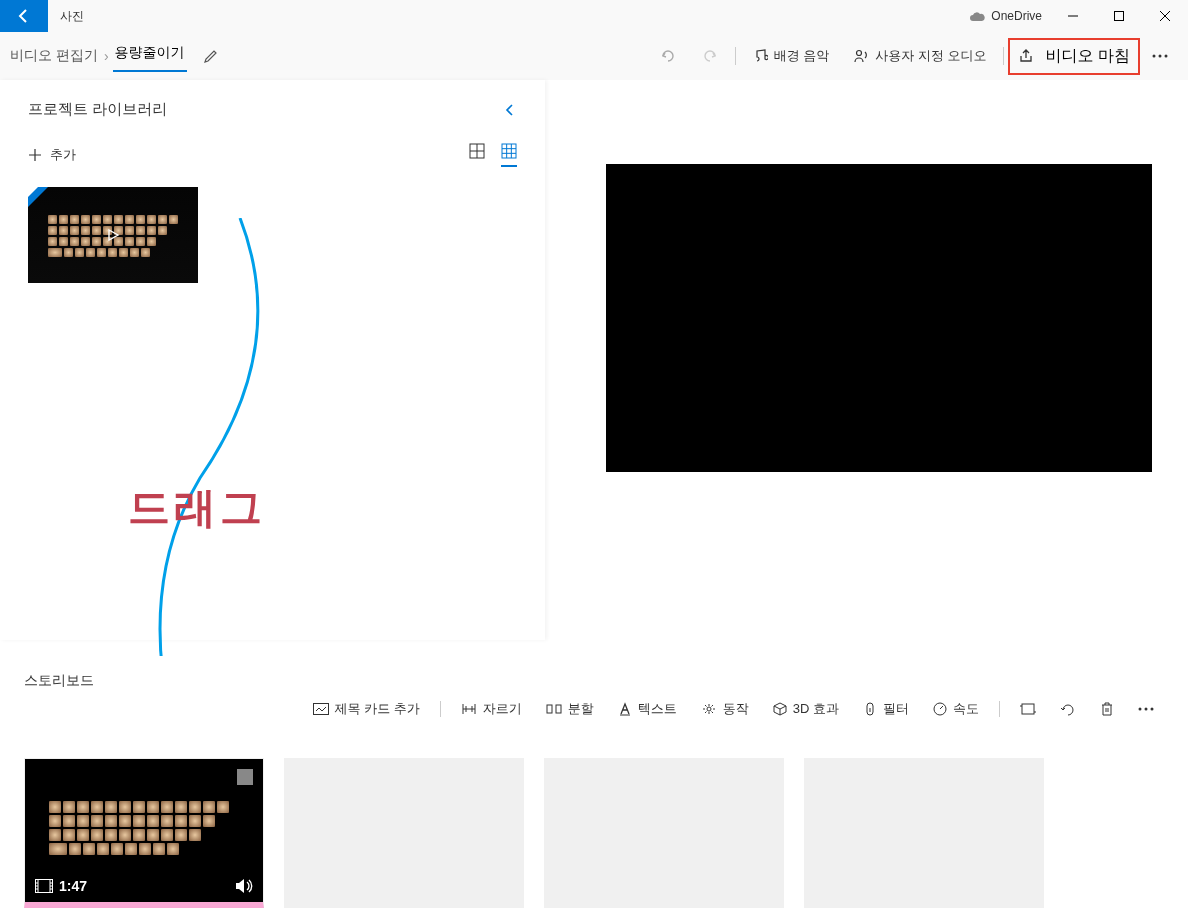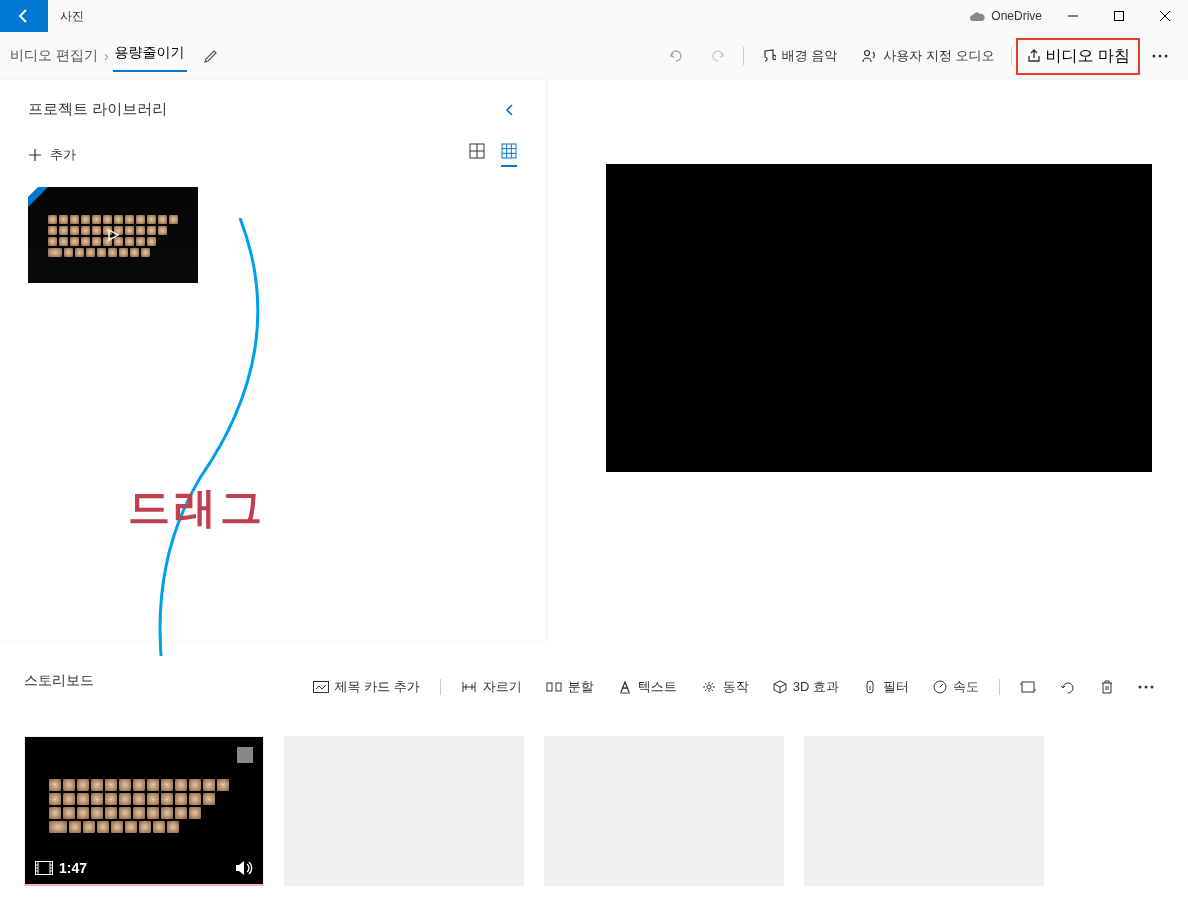--- a/index.html
+++ b/index.html
@@ -15,21 +15,21 @@
     .secondrow { height: 48px; display: flex; align-items: center; padding: 0 8px; background: #f9f9f9; }
     .breadcrumb { display: flex; align-items: center; gap: 4px; font-size: 14px; }
     .crumb { color: #555; padding: 4px 2px; }
     .crumb.active { color: #000000; border-bottom: 2px solid #0078d4; padding-bottom: 8px; }
     .chev { color: #999; }
     .edit-pencil { margin-left: 16px; color: #555; cursor: pointer; }
     .secondrow-actions { margin-left: auto; display: flex; align-items: center; gap: 0; }
     .action-btn { display: flex; align-items: center; gap: 6px; padding: 8px 12px; font-size: 13px; color: #333; cursor: pointer; }
     .action-btn.disabled { color: #aaa; }
     .sep-v { width: 1px; height: 18px; background: #ccc; margin: 0 4px; }
-    .finish-box { border: 2px solid #e83e2e; display: flex; align-items: center; gap: 4px; padding: 6px 8px; }
+    .finish-box { border: 2px solid #e83e2e; display: flex; align-items: center; gap: 12px; padding: 6px 8px; }
 
     .content-area { position: absolute; top: 80px; left: 0; right: 0; height: 560px; display: flex; }
 
     .library-panel { width: 545px; background: #fff; box-shadow: 2px 0 4px rgba(0,0,0,0.05); padding: 20px 28px; position: relative; }
     .lib-header { display: flex; align-items: center; justify-content: space-between; margin-bottom: 24px; }
     .lib-title { font-size: 15px; color: #333; }
     .lib-collapse { color: #0078d4; cursor: pointer; font-size: 18px; }
     .lib-tools { display: flex; align-items: center; justify-content: space-between; margin-bottom: 20px; }
     .add-btn { display: flex; align-items: center; gap: 8px; font-size: 13px; color: #333; cursor: pointer; }
     .grid-icons { display: flex; gap: 16px; }
@@ -47,29 +47,29 @@
     .player-controls { display: flex; align-items: center; gap: 20px; margin-top: 72px; width: 546px; }
     .pc-btn { cursor: pointer; color: #333; }
     .time-lbl { font-size: 14px; color: #333; }
     .slider { flex: 1; height: 2px; background: #888; position: relative; }
     .slider-thumb { position: absolute; top: 50%; left: 0; transform: translate(-50%,-50%); width: 18px; height: 18px; border: 3px solid #0078d4; border-radius: 50%; background: #fff; }
 
     .annot-curve { position: absolute; top: 218px; left: 120px; pointer-events: none; }
     .annot-text { position: absolute; top: 480px; left: 128px; font-size: 42px; font-weight: 600; color: #c04050; pointer-events: none; letter-spacing: 4px; text-align: right; }
 
     .storyboard { position: absolute; left: 0; right: 0; top: 656px; bottom: 0; padding: 16px 24px 0; background: #fff; }
-    .sb-header { display: flex; align-items: flex-start; gap: 4px; }
+    .sb-header { display: flex; align-items: flex-end; gap: 4px; flex-direction: column; }
     .sb-title { font-size: 14px; color: #333; margin-right: auto; }
     .sb-tools { display: flex; align-items: center; gap: 4px; }
     .sb-btn { display: flex; align-items: center; gap: 6px; padding: 6px 10px; font-size: 13px; color: #333; cursor: pointer; }
     .sb-sep { width: 1px; height: 16px; background: #ccc; margin: 0 6px; }
 
     .clips-row { display: flex; gap: 20px; margin-top: 34px; }
     .clip { width: 240px; height: 150px; background: #f0f0f0; border: 1px solid #f0f0f0; position: relative; cursor: pointer; }
-    .clip.active { background: #000; border-bottom: 2px solid #f9a8d4; }
+    .clip.active { background: #000; border-bottom: 6px solid #f9a8d4; }
     .clip-corner-sq { position: absolute; top: 10px; right: 10px; width: 16px; height: 16px; background: #888; }
     .clip-meta { position: absolute; bottom: 8px; left: 10px; right: 10px; display: flex; align-items: center; justify-content: space-between; color: #fff; }
     .clip-dur { display: flex; align-items: center; gap: 6px; font-size: 14px; font-weight: 600; }
 
     svg { display: block; }
     .keyboard-rows { position: absolute; top: 28px; left: 20px; right: 20px; }
     .kb-row { height: 9px; margin-bottom: 2px; display: flex; gap: 2px; }
     .kb-key { width: 9px; height: 9px; background: radial-gradient(#e8c8a0, #886040); border-radius: 1px; }
   </style>
 </head>

